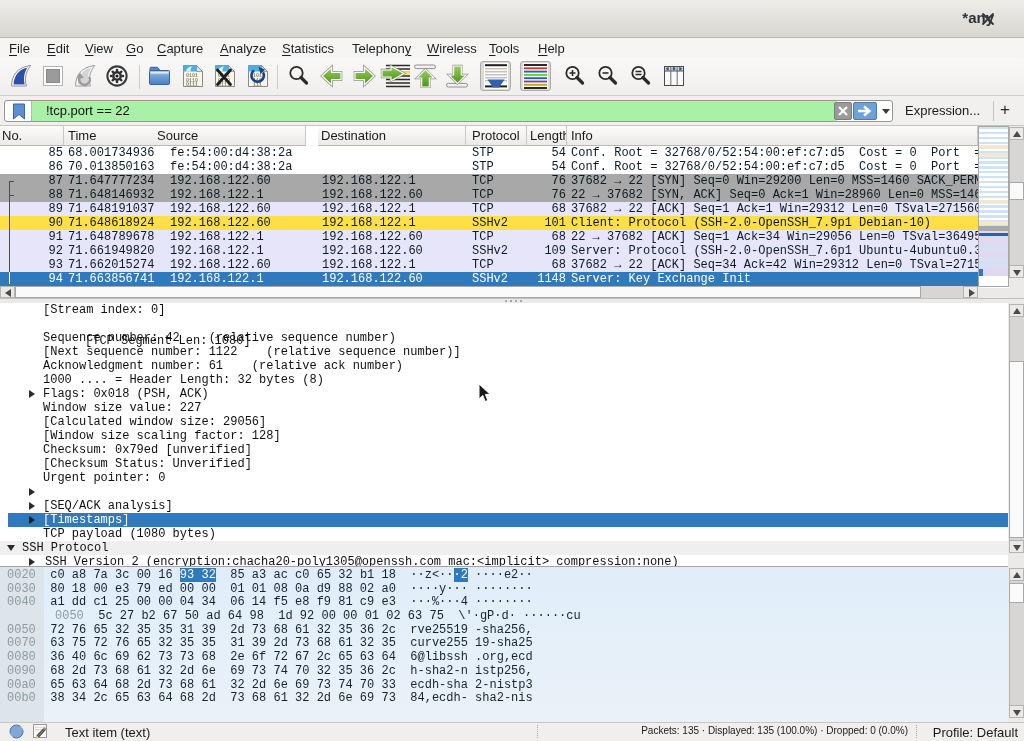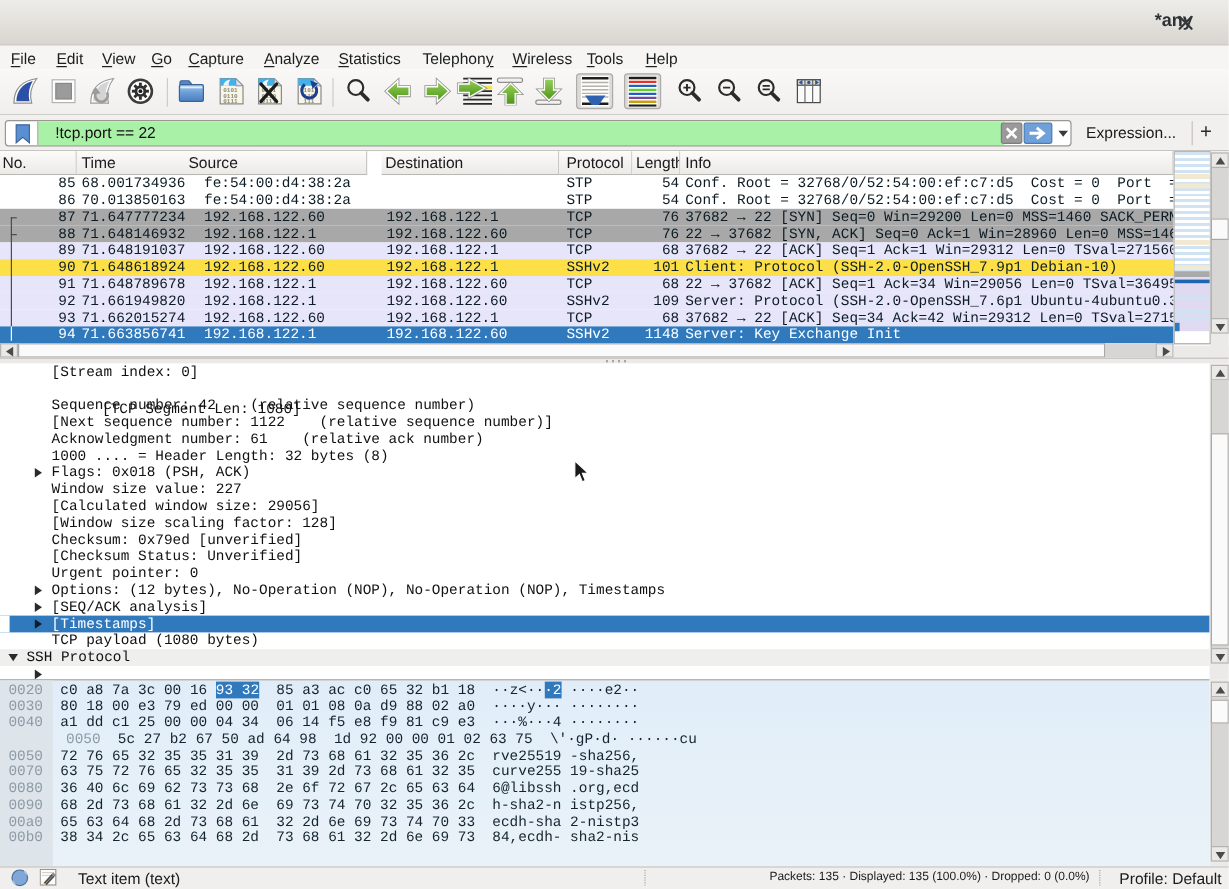--- a/index.html
+++ b/index.html
@@ -361,27 +361,27 @@
 <div class="dline" style="top:345px;"><span class="pc" style="left:43px;">[Next sequence number: 1122    (relative sequence number)]</span></div>
 <div class="dline" style="top:359px;"><span class="pc" style="left:43px;">Acknowledgment number: 61    (relative ack number)</span></div>
 <div class="dline" style="top:373px;"><span class="pc" style="left:43px;">1000 .... = Header Length: 32 bytes (8)</span></div>
 <div class="dline" style="top:387px;"><span class="exp" style="left:29px; top:3px;"></span><span class="pc" style="left:43px;">Flags: 0x018 (PSH, ACK)</span></div>
 <div class="dline" style="top:401px;"><span class="pc" style="left:43px;">Window size value: 227</span></div>
 <div class="dline" style="top:415px;"><span class="pc" style="left:43px;">[Calculated window size: 29056]</span></div>
 <div class="dline" style="top:429px;"><span class="pc" style="left:43px;">[Window size scaling factor: 128]</span></div>
 <div class="dline" style="top:443px;"><span class="pc" style="left:43px;">Checksum: 0x79ed [unverified]</span></div>
 <div class="dline" style="top:457px;"><span class="pc" style="left:43px;">[Checksum Status: Unverified]</span></div>
 <div class="dline" style="top:471px;"><span class="pc" style="left:43px;">Urgent pointer: 0</span></div>
-<div class="dline" style="top:485px;"><span class="exp" style="left:29px; top:3px;"></span><span class="pc" style="left:43px;">Options: (12 bytes), No-Operation (NOP), No-Operation (NOP), Timestamps</span></div>
+<div class="dline" style="top:485px;"><span class="exp" style="left:29px; top:3px;"></span></div>
 <div class="dline" style="top:499px;"><span class="exp" style="left:29px; top:3px;"></span><span class="pc" style="left:43px;">[SEQ/ACK analysis]</span></div>
 <div class="dline" style="top:513px; background:#3179bd;"><span style="position:absolute; left:8px; top:0; width:1000px; height:14px;"></span><span class="exp" style="left:29px; top:3px; border-left-color:#0d1d2a;"></span><span class="pc" style="left:43px; color:#fff;">[Timestamps]</span></div>
 <div class="dline" style="top:513px; width:8px; background:#fff;"></div>
 <div class="dline" style="top:527px;"><span class="pc" style="left:43px;">TCP payload (1080 bytes)</span></div>
 <div class="dline" style="top:541px; background:#efefee;"><span class="expd" style="left:7px; top:4px;"></span><span class="pc" style="left:22px;">SSH Protocol</span></div>
-<div class="dline" style="top:555px; height:11px; overflow:hidden;"><span class="exp" style="left:29px; top:3px;"></span></div>
+<div class="dline" style="top:555px; height:11px; overflow:hidden;"><span class="exp" style="left:29px; top:3px;"></span><span class="pc" style="left:45px;">SSH Version 2 (encryption:chacha20-poly1305@openssh.com mac:&lt;implicit&gt; compression:none)</span></div>
 
 <div class="abs sbv" style="left:1008px; top:303px; width:16px; height:263px;"></div>
 <div class="sbbtn" style="left:1009px; top:304px; width:15px; height:13px;">
     <div class="tri-u" style="margin:3px auto 0;"></div>
   </div>
 <div class="abs" style="left:1009px; top:317px; width:15px; height:223px; background:#d8d6d4; border-left:1px solid #b5b3af;"></div>
 <div class="abs" style="left:1009px; top:361px; width:15px; height:177px; background:#fafafa; border:1px solid #aaa8a4;"></div>
 <div class="sbbtn" style="left:1009px; top:540px; width:15px; height:13px;">
     <div class="tri-d" style="margin:4px auto 0;"></div>
   </div>

